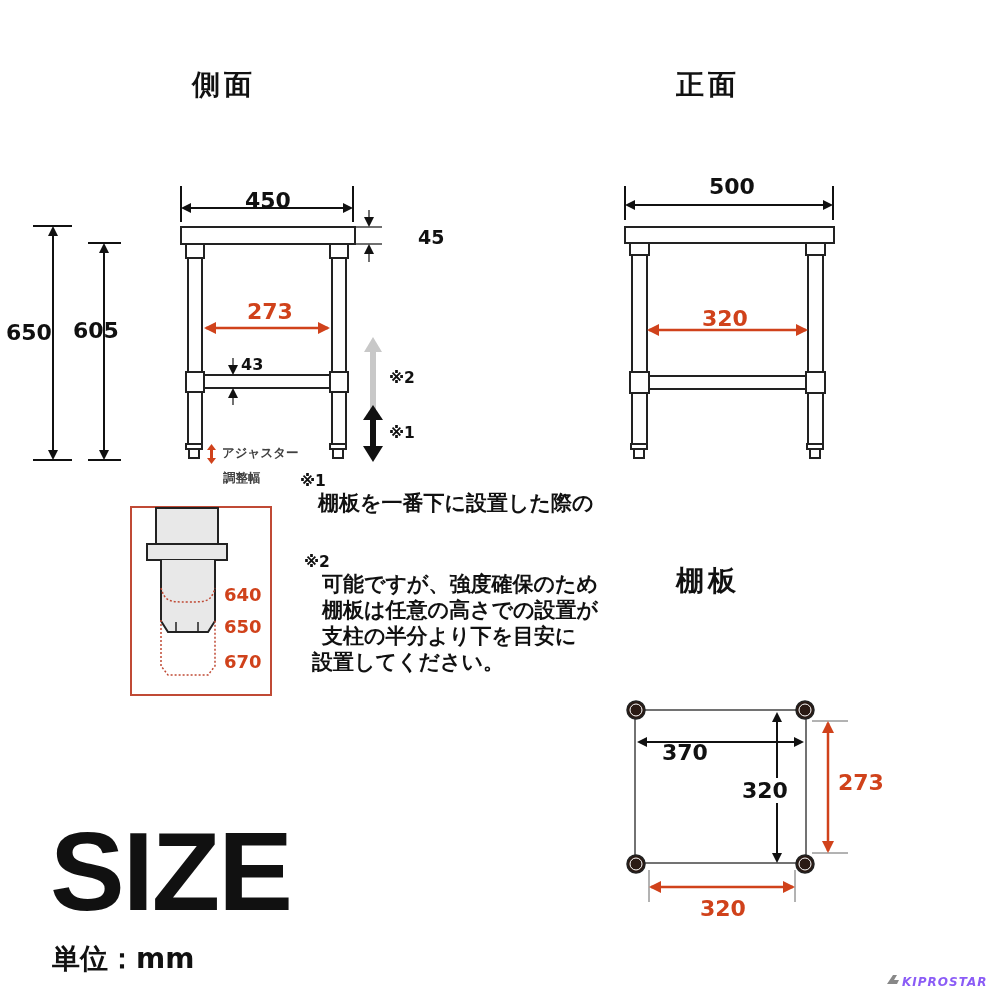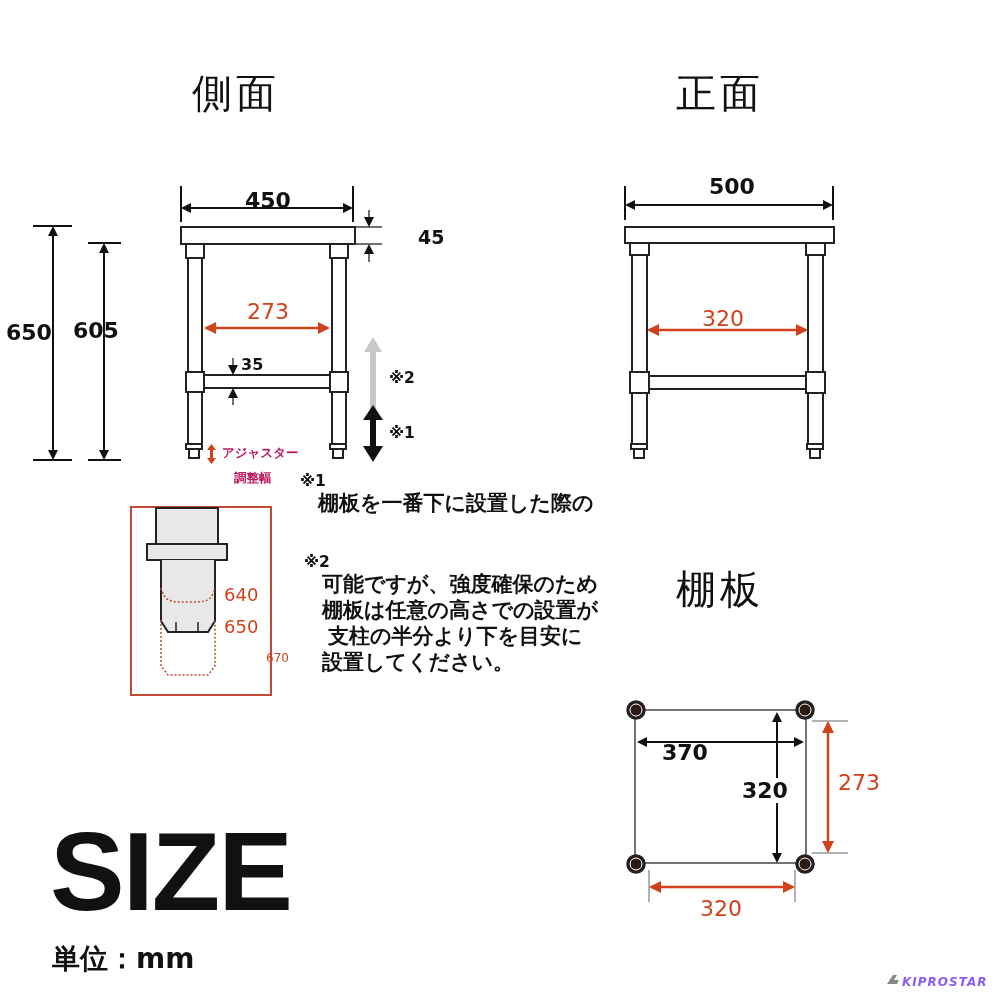--- a/index.html
+++ b/index.html
@@ -1,23 +1,23 @@
 <!DOCTYPE html>
 <html><head>
 <meta charset="utf-8">
 <style>
   html,body{margin:0;padding:0;background:#ffffff;}
   body{width:1000px;height:1000px;position:relative;overflow:hidden;font-family:"DejaVu Sans","Liberation Sans",sans-serif;color:#111;}
   .abs{position:absolute;}
-  .title{font-size:40px;font-weight:normal;letter-spacing:4px;}
+  .title{font-size:28px;font-weight:bold;letter-spacing:4px;}
   .dim{font-size:22px;font-weight:bold;}
-  .dim-red{font-size:22px;font-weight:normal;color:#d0421b;}
+  .dim-red{font-size:22px;font-weight:bold;color:#d0421b;}
   .note{font-size:21px;font-weight:bold;line-height:26px;}
   .note-mark{font-size:15.5px;font-weight:bold;}
-  .small-red{font-size:12.5px;font-weight:bold;color:#be185d;}
+  .small-red{font-size:12.5px;font-weight:bold;color:#404040;}
   .size-word{font-size:112px;font-weight:bold;letter-spacing:-2px;line-height:1;font-family:"Liberation Sans","DejaVu Sans",sans-serif;}
   .unit{font-size:28px;font-weight:bold;text-align:center;}
   .brand{font-size:12px;font-weight:bold;font-style:italic;color:#8b5cf6;letter-spacing:1px;}
   svg{position:absolute;left:0;top:0;}
 </style>
 </head>
 <body>
 
 <svg width="1000" height="1000" viewBox="0 0 1000 1000">
   <defs>
@@ -147,43 +147,43 @@
 </svg>
 
 <div class="abs title" style="left:192px;top:66px;">側面</div>
 <div class="abs title" style="left:676px;top:66px;">正面</div>
 
 <div class="abs dim" style="left:245px;top:188px;">450</div>
 <div class="abs dim" style="left:386px;top:226px;font-size:19px;margin-left:32px;">45</div>
 <div class="abs dim" style="left:6px;top:320px;">650</div>
 <div class="abs dim" style="left:73px;top:318px;">605</div>
 <div class="abs dim-red" style="left:247px;top:299px;">273</div>
-<div class="abs dim" style="left:241px;top:355px;font-size:16px;">35</div>
+<div class="abs dim" style="left:241px;top:355px;font-size:16px;">43</div>
 <div class="abs note-mark" style="left:389px;top:369px;">※2</div>
 <div class="abs note-mark" style="left:389px;top:424px;">※1</div>
 <div class="abs small-red" style="left:222px;top:445px;">アジャスター</div>
-<div class="abs small-red" style="left:234px;top:470px;">調整幅</div>
+<div class="abs small-red" style="left:223px;top:470px;">調整幅</div>
 
 <div class="abs dim" style="left:709px;top:174px;">500</div>
 <div class="abs dim-red" style="left:702px;top:306px;">320</div>
 
 <div class="abs dim-red" style="left:224px;top:584px;font-size:18px;">640</div>
 <div class="abs dim-red" style="left:224px;top:616px;font-size:18px;">650</div>
-<div class="abs dim-red" style="left:224px;top:651px;font-size:12px;margin-left:42px;">670</div>
+<div class="abs dim-red" style="left:224px;top:651px;font-size:18px;">670</div>
 
 <div class="abs" style="left:300px;top:472px;">
   <div class="note-mark">※1</div>
   <div class="note" style="margin-left:18px;">棚板を一番下に設置した際の</div>
 </div>
 <div class="abs" style="left:304px;top:553px;">
   <div class="note-mark">※2</div>
   <div class="note" style="margin-left:18px;">可能ですが、強度確保のため</div>
   <div class="note" style="margin-left:18px;">棚板は任意の高さでの設置が</div>
-  <div class="note" style="margin-left:24px;">支柱の半分より下を目安に</div>
-  <div class="note" style="margin-left:18px;">設置してください。</div>
+  <div class="note" style="margin-left:18px;">支柱の半分より下を目安に</div>
+  <div class="note" style="margin-left:8px;">設置してください。</div>
 </div>
 
 <div class="abs title" style="left:676px;top:562px;">棚板</div>
 <div class="abs dim" style="left:662px;top:740px;">370</div>
 <div class="abs dim" style="left:742px;top:778px;background:#fff;">320</div>
 <div class="abs dim-red" style="left:838px;top:770px;">273</div>
 <div class="abs dim-red" style="left:700px;top:896px;">320</div>
 
 <div class="abs size-word" style="left:50px;top:816px;text-align:right;">SIZE</div>
 <div class="abs unit" style="left:52px;top:940px;">単位：mm</div>

